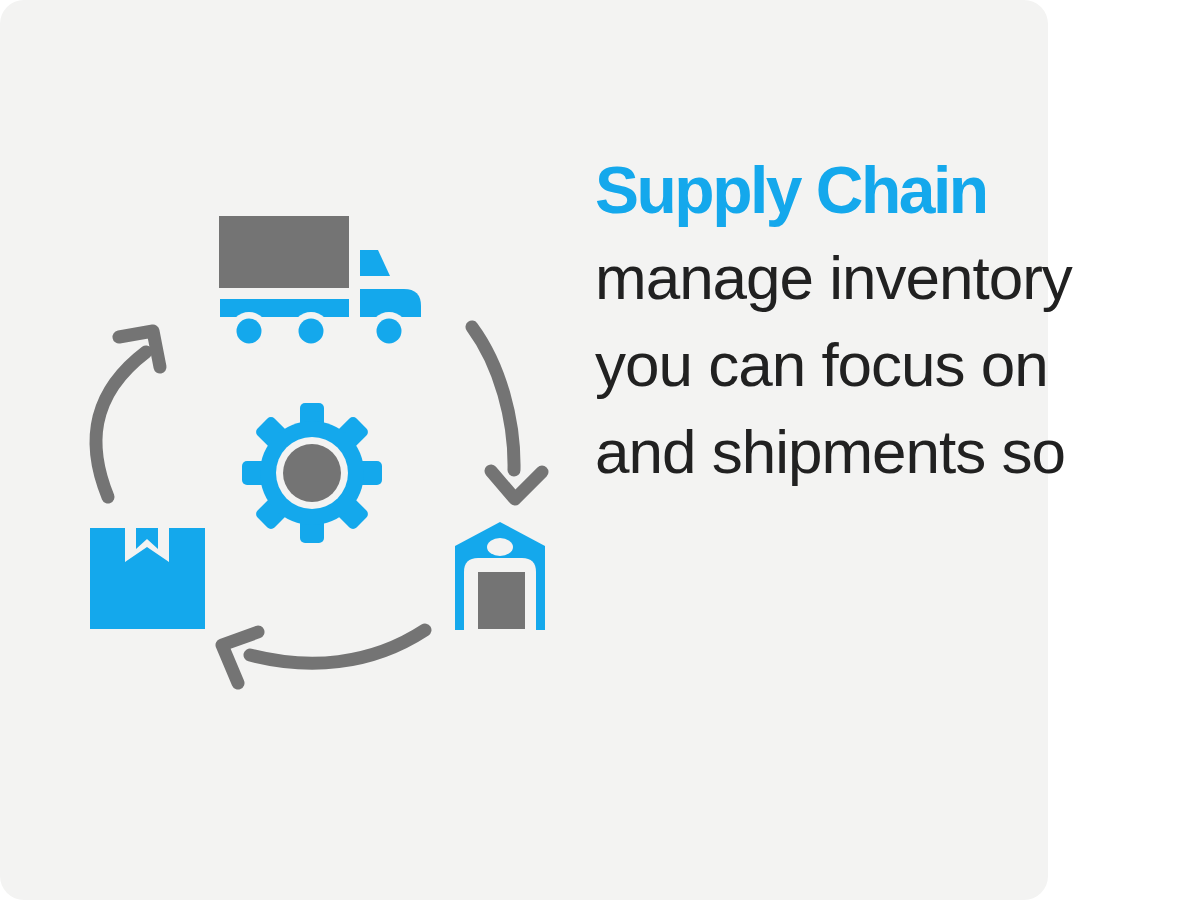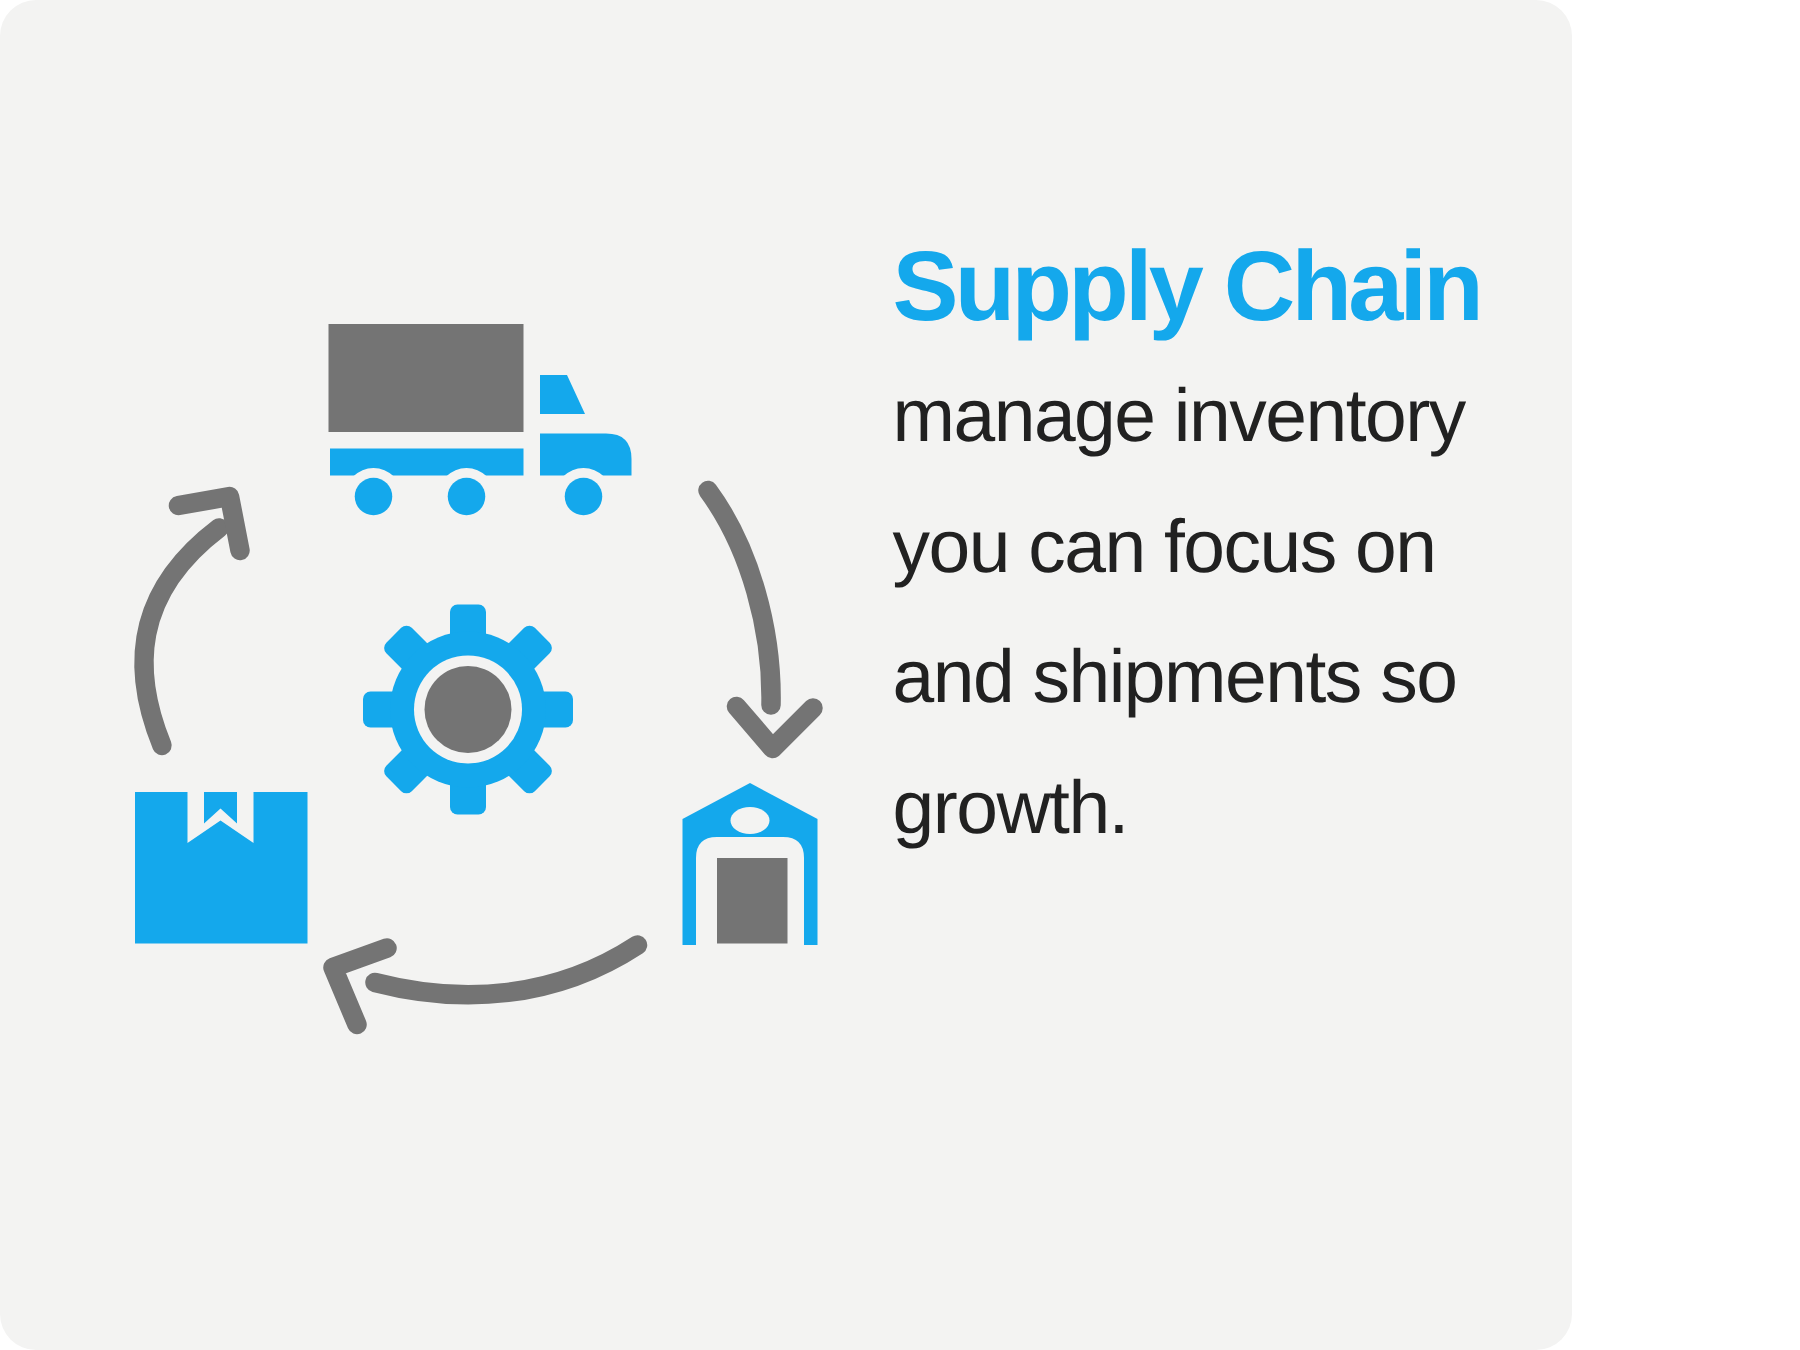--- a/index.html
+++ b/index.html
@@ -34,21 +34,21 @@
     font-weight:700;
     font-size:66px;
     line-height:87px;
     letter-spacing:-2.5px;
     white-space:nowrap;
   }
   .body-line{
     display:block;
     color:#212121;
     font-weight:400;
-    font-size:50px;
+    font-size:62px;
     line-height:87px;
     letter-spacing:-1px;
     white-space:nowrap;
   }
 </style>
 </head>
 <body>
 
 <div class="card">
 
@@ -112,16 +112,15 @@
         <path d="M258,632 L222,645 L238,683"></path>
       </g>
     </g>
   </svg>
 
   <div class="text-block">
     <span class="heading-line">Supply Chain</span>
     <span class="body-line">manage inventory</span>
     <span class="body-line">you can focus on</span>
     <span class="body-line">and shipments so</span>
-    <span class="body-line">growth.</span>
   </div>
 
 </div>
 
 </body></html>

